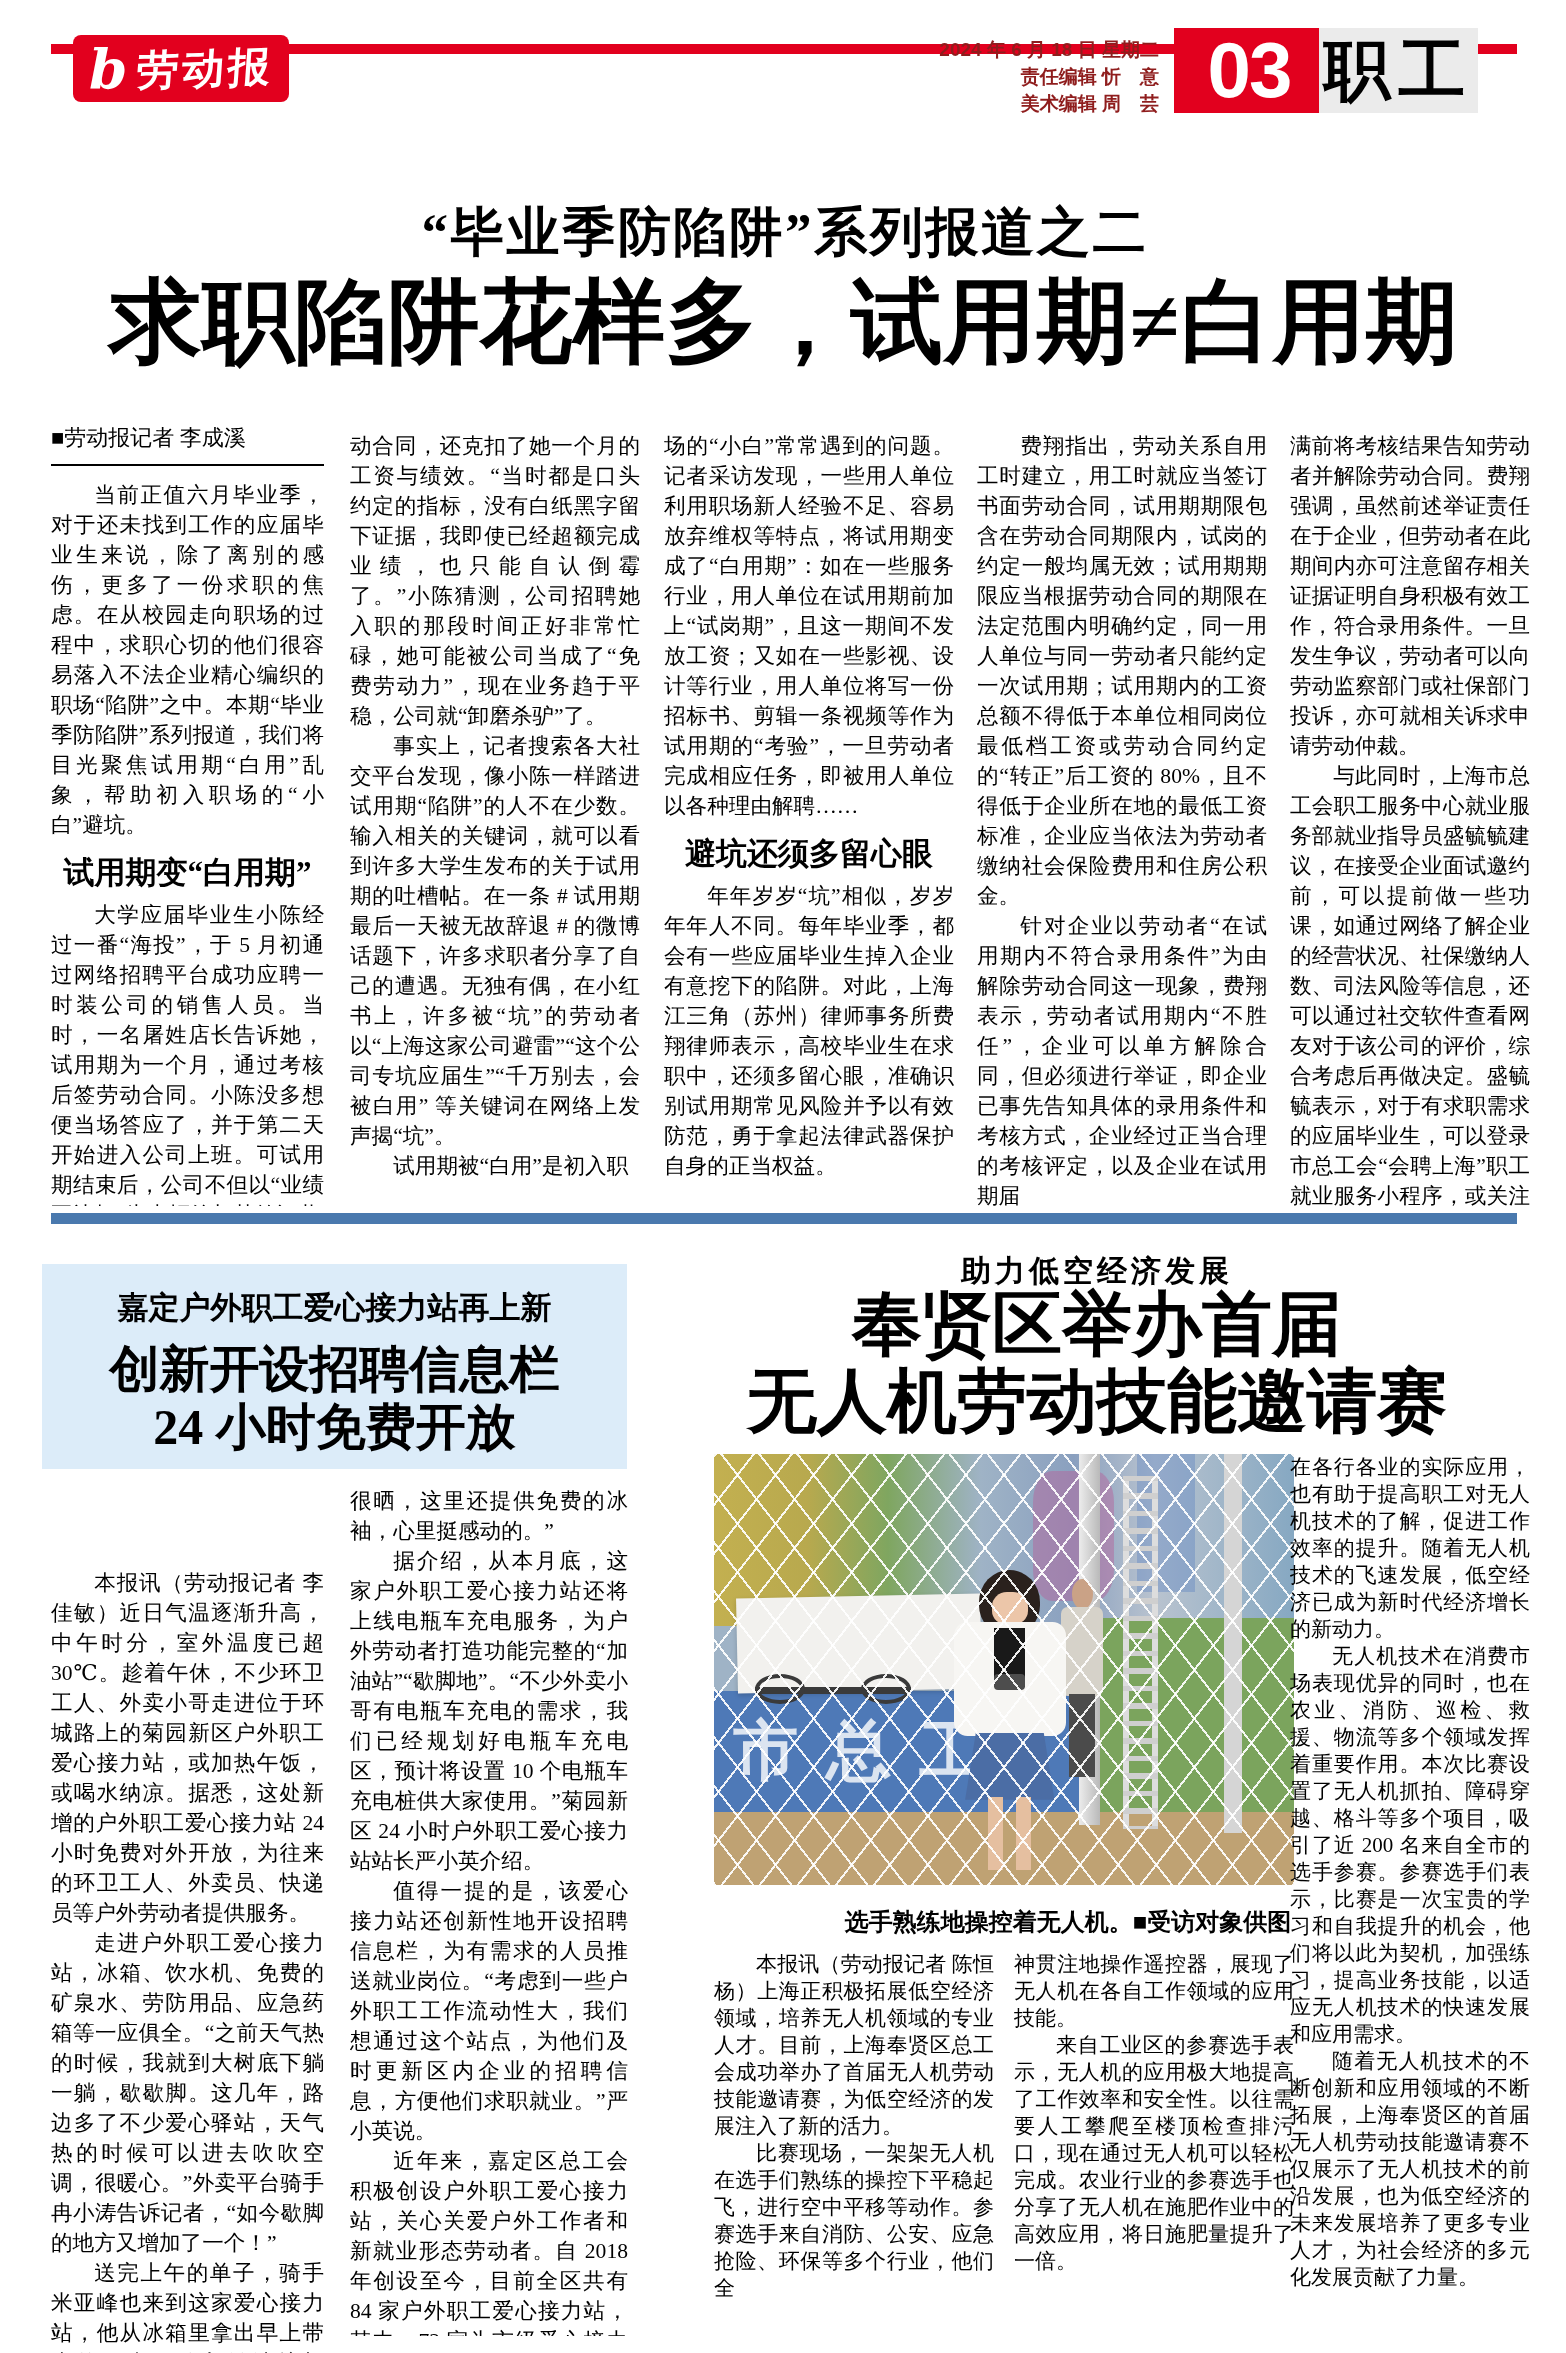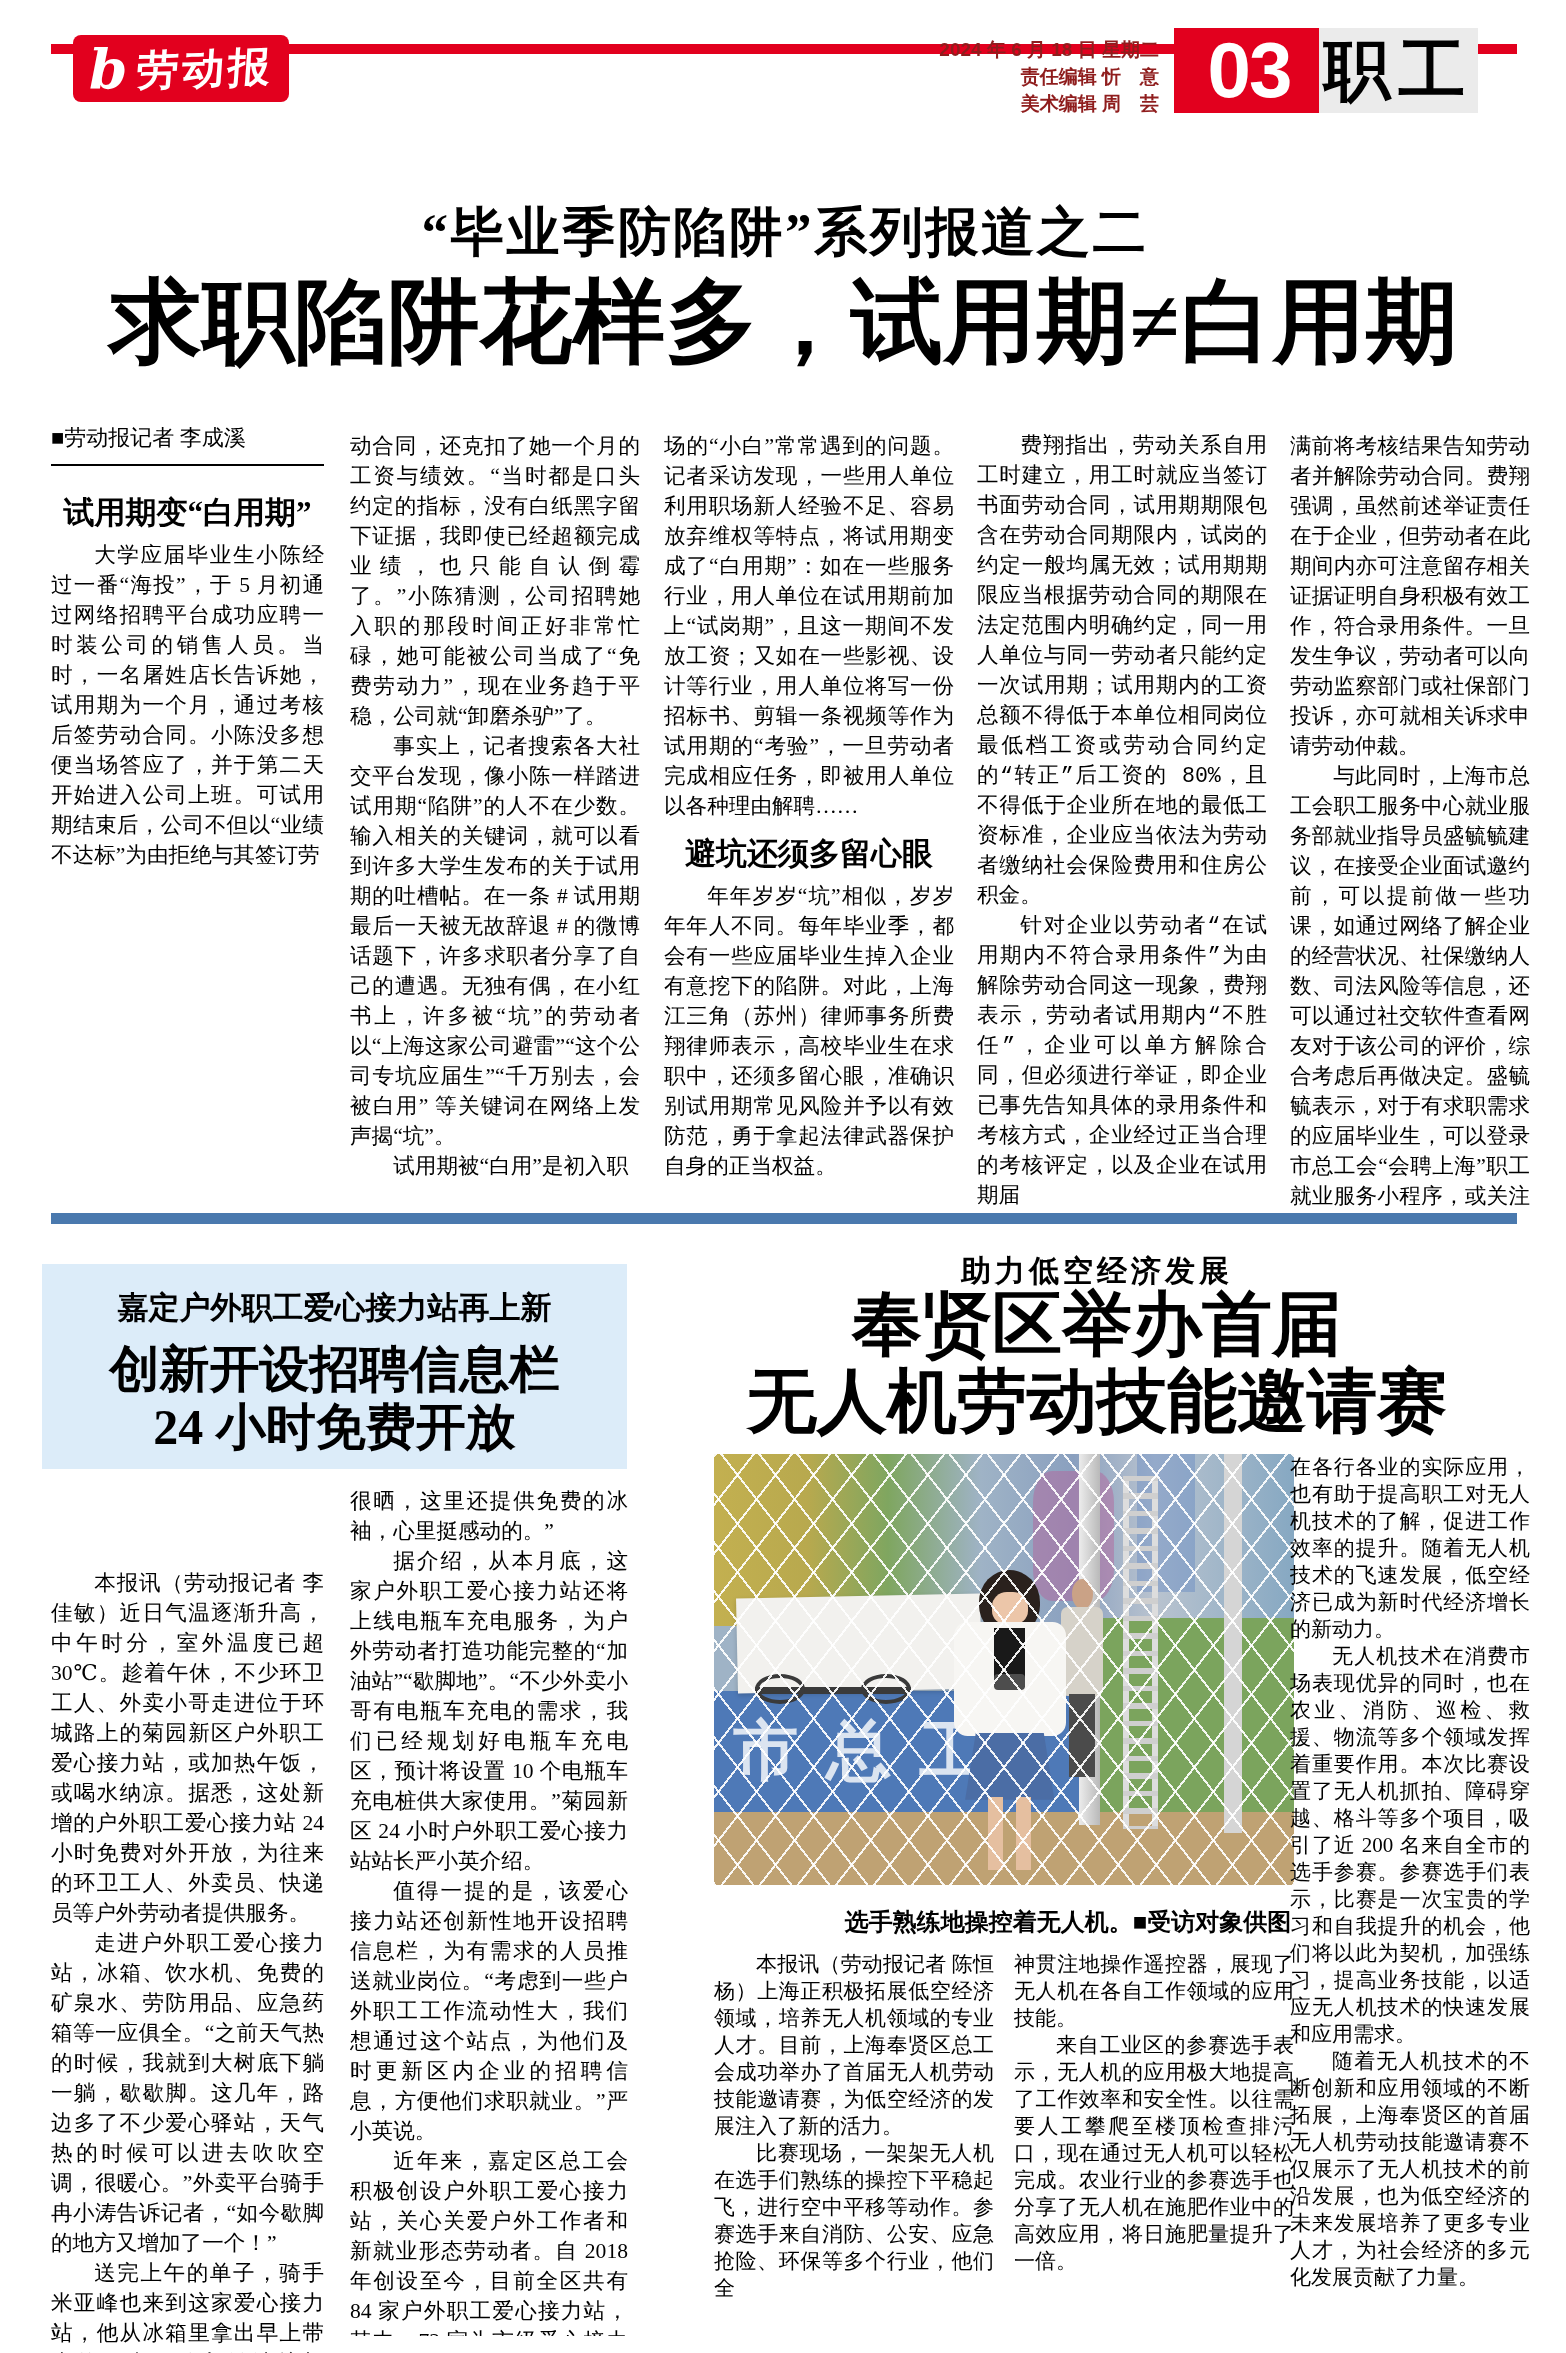--- a/index.html
+++ b/index.html
@@ -104,34 +104,35 @@
     <div>美术编辑 周　芸</div>
   </div>
   <div class="abs pagenum-box">03</div>
   <div class="abs section-box">职工</div>
 
   <div class="abs kicker">“毕业季防陷阱”系列报道之二</div>
   <div class="abs main-title">求职陷阱花样多，试用期≠白用期</div>
   <div class="abs byline-box">■劳动报记者 李成溪</div>
 
   <div class="abs tcol" style="left:51px;top:480px;width:273px;height:726px;">
+      <div class="blk blk-para">当前正值六月毕业季，对于还未找到工作的应届毕业生来说，除了离别的感伤，更多了一份求职的焦虑。在从校园走向职场的过程中，求职心切的他们很容易落入不法企业精心编织的职场“陷阱”之中。本期“毕业季防陷阱”系列报道，我们将目光聚焦试用期“白用”乱象，帮助初入职场的“小白”避坑。</div>
       <div class="blk blk-subhead">试用期变“白用期”</div>
       <div class="blk blk-para">大学应届毕业生小陈经过一番“海投”，于 5 月初通过网络招聘平台成功应聘一时装公司的销售人员。当时，一名屠姓店长告诉她，试用期为一个月，通过考核后签劳动合同。小陈没多想便当场答应了，并于第二天开始进入公司上班。可试用期结束后，公司不但以“业绩不达标”为由拒绝与其签订劳</div>
     </div>
   <div class="abs tcol" style="left:350px;top:431px;width:290px;height:775px;">
       <div class="blk blk-cont">动合同，还克扣了她一个月的工资与绩效。“当时都是口头约定的指标，没有白纸黑字留下证据，我即使已经超额完成业绩，也只能自认倒霉了。”小陈猜测，公司招聘她入职的那段时间正好非常忙碌，她可能被公司当成了“免费劳动力”，现在业务趋于平稳，公司就“卸磨杀驴”了。</div>
       <div class="blk blk-para">事实上，记者搜索各大社交平台发现，像小陈一样踏进试用期“陷阱”的人不在少数。输入相关的关键词，就可以看到许多大学生发布的关于试用期的吐槽帖。在一条 # 试用期最后一天被无故辞退 # 的微博话题下，许多求职者分享了自己的遭遇。无独有偶，在小红书上，许多被“坑”的劳动者以“上海这家公司避雷”“这个公司专坑应届生”“千万别去，会被白用” 等关键词在网络上发声揭“坑”。</div>
       <div class="blk blk-para">试用期被“白用”是初入职</div>
     </div>
   <div class="abs tcol" style="left:664px;top:431px;width:290px;height:775px;">
       <div class="blk blk-cont">场的“小白”常常遇到的问题。记者采访发现，一些用人单位利用职场新人经验不足、容易放弃维权等特点，将试用期变成了“白用期”：如在一些服务行业，用人单位在试用期前加上“试岗期”，且这一期间不发放工资；又如在一些影视、设计等行业，用人单位将写一份招标书、剪辑一条视频等作为试用期的“考验”，一旦劳动者完成相应任务，即被用人单位以各种理由解聘……</div>
       <div class="blk blk-subhead">避坑还须多留心眼</div>
       <div class="blk blk-para">年年岁岁“坑”相似，岁岁年年人不同。每年毕业季，都会有一些应届毕业生掉入企业有意挖下的陷阱。对此，上海江三角（苏州）律师事务所费翔律师表示，高校毕业生在求职中，还须多留心眼，准确识别试用期常见风险并予以有效防范，勇于拿起法律武器保护自身的正当权益。</div>
     </div>
-  <div class="abs tcol" style="left:977px;top:431px;width:290px;height:775px;font-family:Liberation Mono, monospace;">
+  <div class="abs tcol" style="left:977px;top:431px;width:290px;height:775px;">
       <div class="blk blk-para">费翔指出，劳动关系自用工时建立，用工时就应当签订书面劳动合同，试用期期限包含在劳动合同期限内，试岗的约定一般均属无效；试用期期限应当根据劳动合同的期限在法定范围内明确约定，同一用人单位与同一劳动者只能约定一次试用期；试用期内的工资总额不得低于本单位相同岗位最低档工资或劳动合同约定的“转正”后工资的 80%，且不得低于企业所在地的最低工资标准，企业应当依法为劳动者缴纳社会保险费用和住房公积金。</div>
       <div class="blk blk-para">针对企业以劳动者“在试用期内不符合录用条件”为由解除劳动合同这一现象，费翔表示，劳动者试用期内“不胜任”，企业可以单方解除合同，但必须进行举证，即企业已事先告知具体的录用条件和考核方式，企业经过正当合理的考核评定，以及企业在试用期届</div>
     </div>
   <div class="abs tcol" style="left:1290px;top:431px;width:240px;height:775px;">
       <div class="blk blk-cont">满前将考核结果告知劳动者并解除劳动合同。费翔强调，虽然前述举证责任在于企业，但劳动者在此期间内亦可注意留存相关证据证明自身积极有效工作，符合录用条件。一旦发生争议，劳动者可以向劳动监察部门或社保部门投诉，亦可就相关诉求申请劳动仲裁。</div>
       <div class="blk blk-para">与此同时，上海市总工会职工服务中心就业服务部就业指导员盛毓毓建议，在接受企业面试邀约前，可以提前做一些功课，如通过网络了解企业的经营状况、社保缴纳人数、司法风险等信息，还可以通过社交软件查看网友对于该公司的评价，综合考虑后再做决定。盛毓毓表示，对于有求职需求的应届毕业生，可以登录市总工会“会聘上海”职工就业服务小程序，或关注申工社每周五中午的“会聘上海 周周送岗”直播间，免费、迅速地找到自己心仪的靠谱工作。</div>
     </div>
 
   <div class="abs divider"></div>
 

